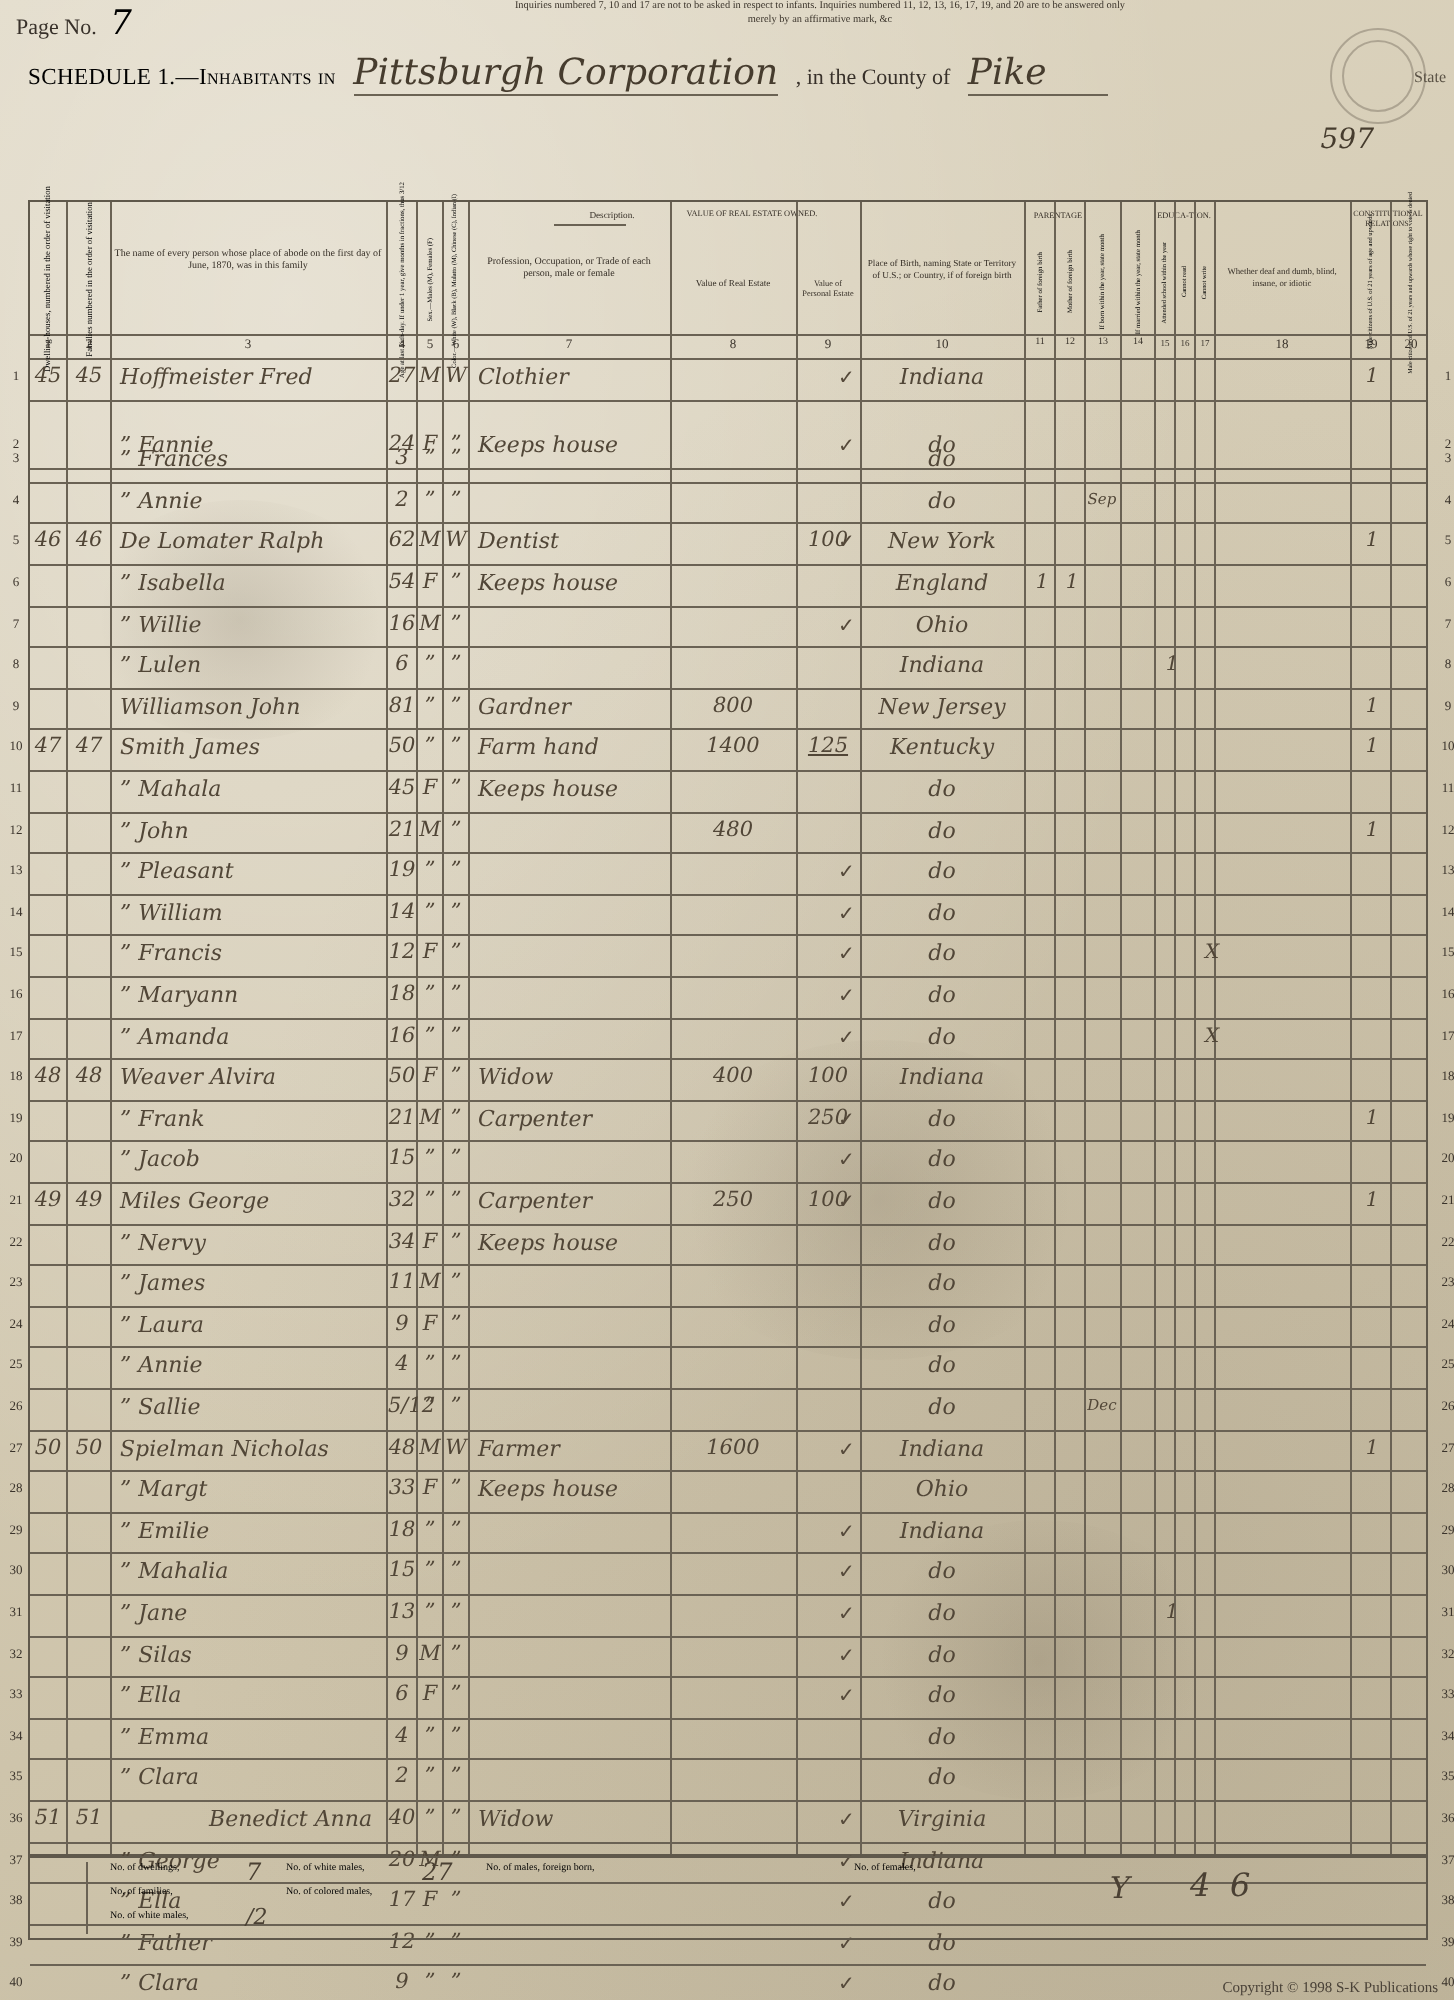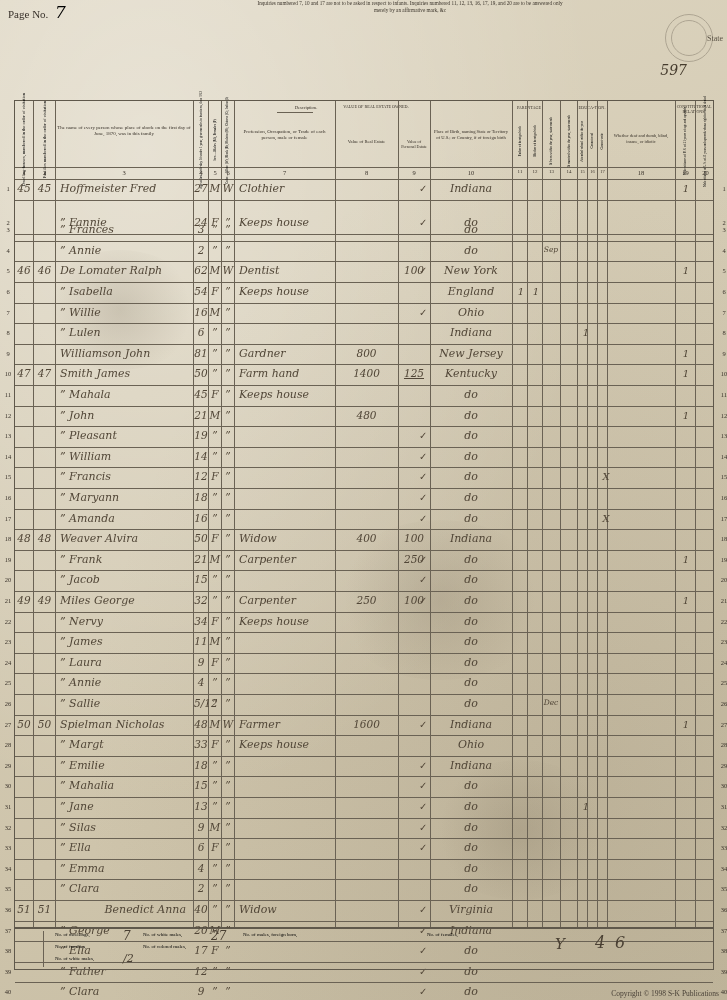--- a/index.html
+++ b/index.html
@@ -86,20 +86,26 @@
     <div id="instr">
       <div>Inquiries numbered 7, 10 and 17 are not to be asked in respect to infants.   Inquiries numbered 11, 12, 13, 16, 17, 19, and 20 are to be answered only</div>
       <div>merely by an affirmative mark, &amp;c</div>
     </div>
   </div>
 
   <div id="stamp"></div>
   <div id="stateword">State</div>
   <div id="sheetno">597</div>
 
+  <div id="schedline1">
+    <span class="smallcaps">SCHEDULE 1.—Inhabitants in</span>
+    <span class="hw-lg ul" style="min-width:150px;margin:0 6px;">Pittsburgh Corporation</span>
+    <span class="print" style="font-size:11px;">, in the County of</span>
+    <span class="hw-lg ul" style="min-width:70px;margin-left:6px;">Pike</span>
+  </div>
 
 
 
   <div id="tbl">
 
     <div class="hline" style="top:66px;"></div>
     <div class="hline" style="top:78px;"></div>
     <div class="hline" style="top:11px;left:262px;right:400px;"></div>
 
     <div class="colhdr" style="left:262px;top:2px;width:58px;font-size:4.6px;">Description.</div>

